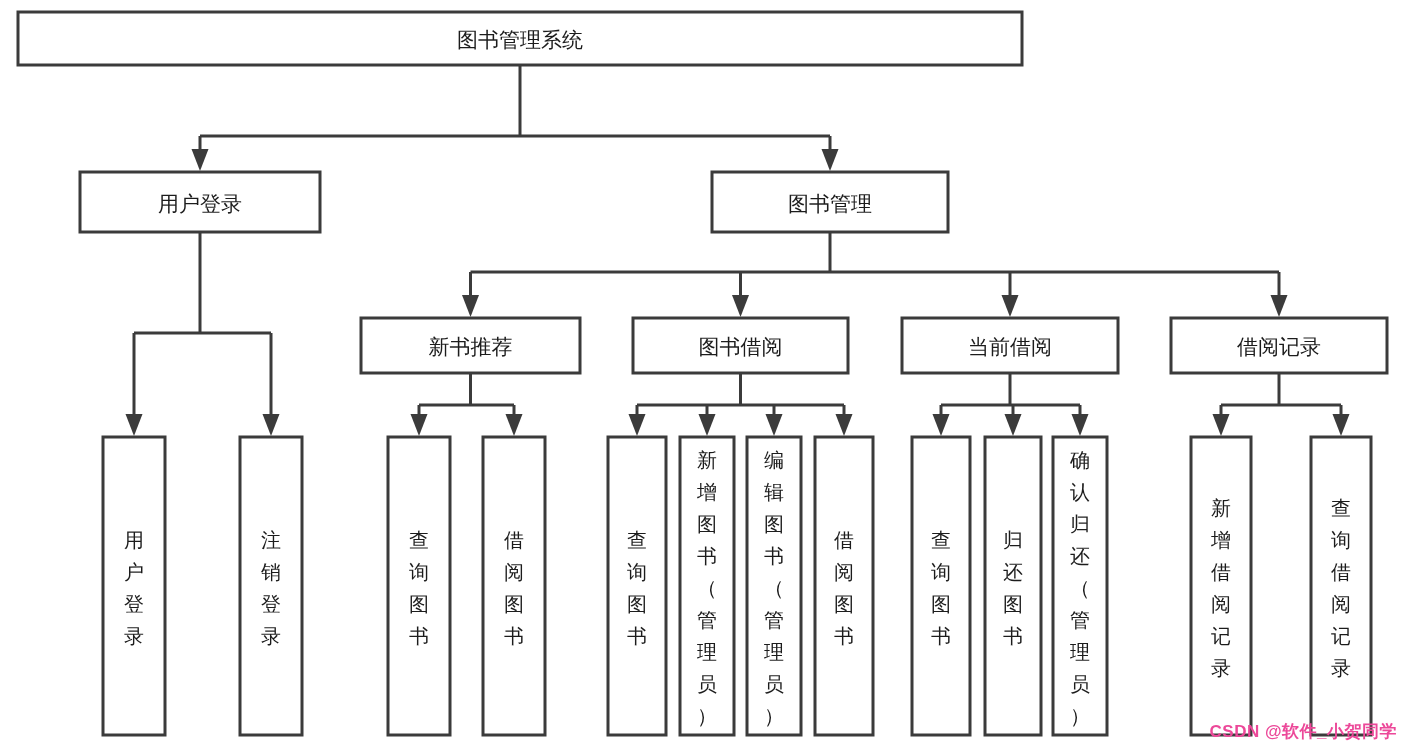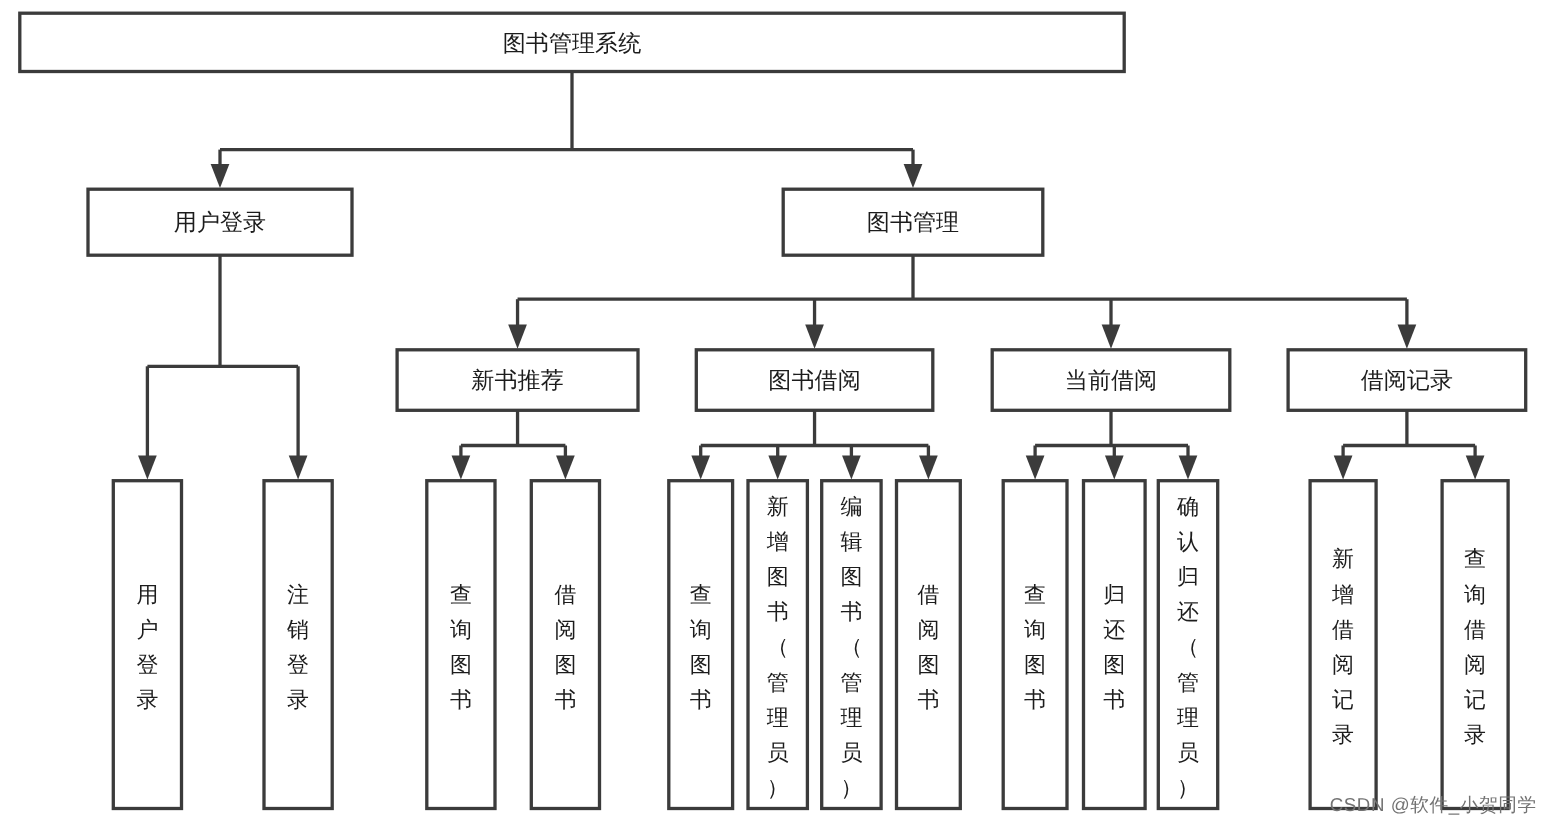--- a/index.html
+++ b/index.html
@@ -52,24 +52,25 @@
     font-family: "Liberation Sans", "DejaVu Sans", sans-serif;
     font-size: 20px;
     text-anchor: middle;
   }
   .watermark {
     position: absolute;
     right: 8px;
     bottom: 4px;
     font-family: "Liberation Sans", "DejaVu Sans", sans-serif;
     font-size: 17px;
-    color: #737373;
+    color: #ec4899;
     letter-spacing: 0.5px;
     white-space: nowrap;
     pointer-events: none;
+    font-weight: bold;
   }
 </style>
 </head>
 <body>
 
 <div id="diagram-root">
   <svg id="flowchart" viewBox="0 0 1405 747">
     <g id="connector-layer">
         <g>
           <line x1="520" y1="65" x2="520" y2="136" class="connector"></line>

